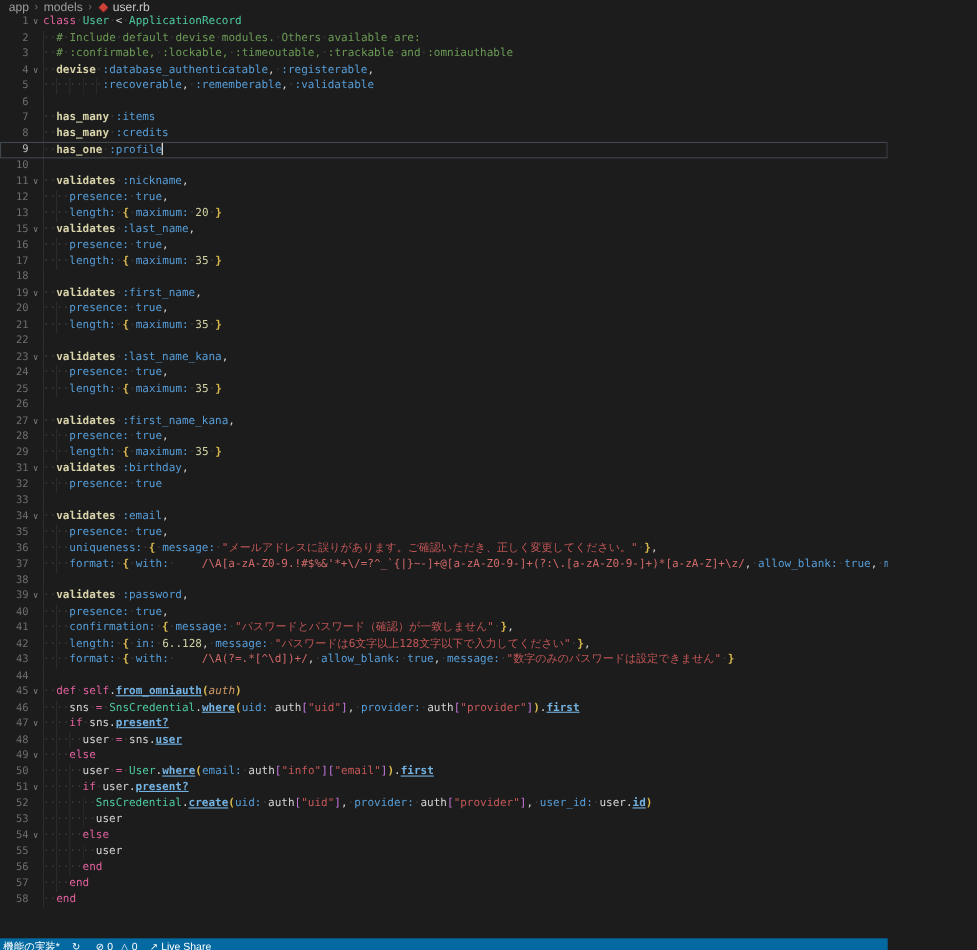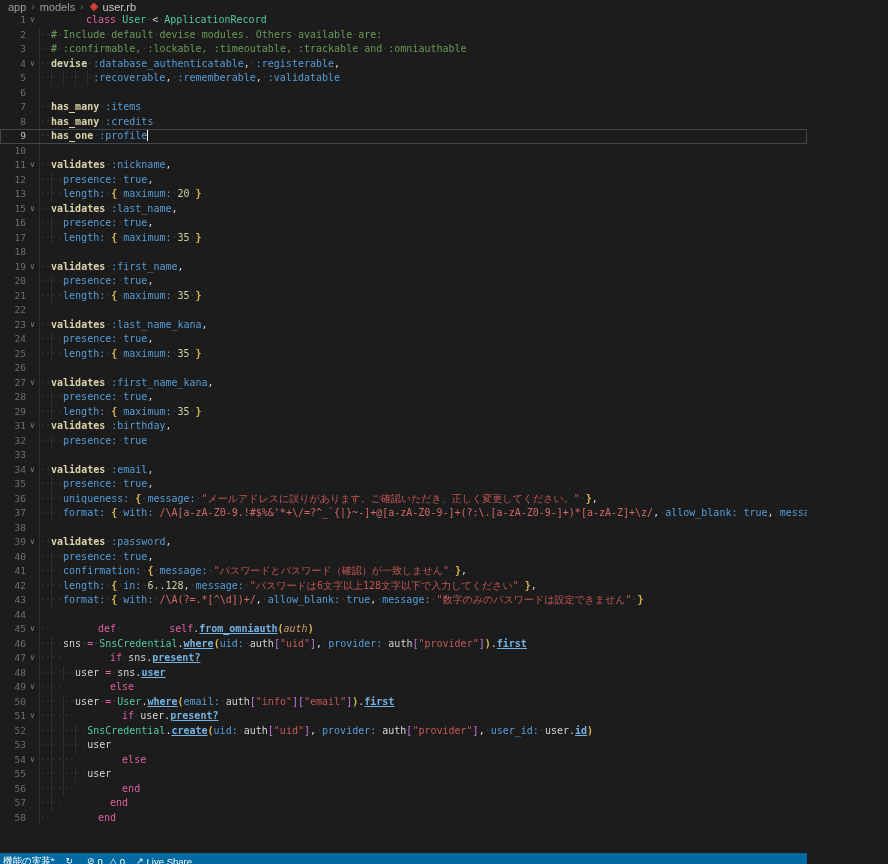--- a/index.html
+++ b/index.html
@@ -25,27 +25,27 @@
          vertical-align:top; }
   .cur .num { color:#bdbdbd; }
   .fold { display:inline-block; width:13px; text-align:center; color:#7f7f7f; font-size:8px;
           vertical-align:top; }
   .codetxt { font-size:10px; }
 
   .cell { display:inline-block; width:1ch; color:#3b3b3b; }
   .cell.g { box-shadow:inset 1px 0 0 #2e2e2e; }
   .wsd { color:#3b3b3b; }
 
-  .tk-kw  { color:#e0609e;margin-left:47px; }
+  .tk-kw  { color:#e0609e; }
   .tk-op  { color:#e0609e; }
   .tk-cls { color:#4ec9a0; }
   .tk-cmt { color:#6a9955; }
   .tk-sym { color:#569cd6; }
   .tk-str { color:#c55757; }
-  .tk-rx  { color:#d16969; }
+  .tk-rx  { color:#d16969;margin-left:24px; }
   .tk-num { color:#cfd0a2; }
   .tk-b1  { color:#d9b94d; font-weight:bold; }
   .tk-b2  { color:#c678dd; }
   .tk-dsl { color:#d8d3aa; font-weight:bold; }
   .tk-fn  { color:#74b2e2; font-weight:bold;text-decoration:underline; }
   .tk-prm { color:#d19a66; font-style:italic; }
   .tk-txt { color:#d4d4d4; }
 
   .cursor { display:inline-block; width:1px; height:12px; background:#ffffff;
             vertical-align:-2px; }

